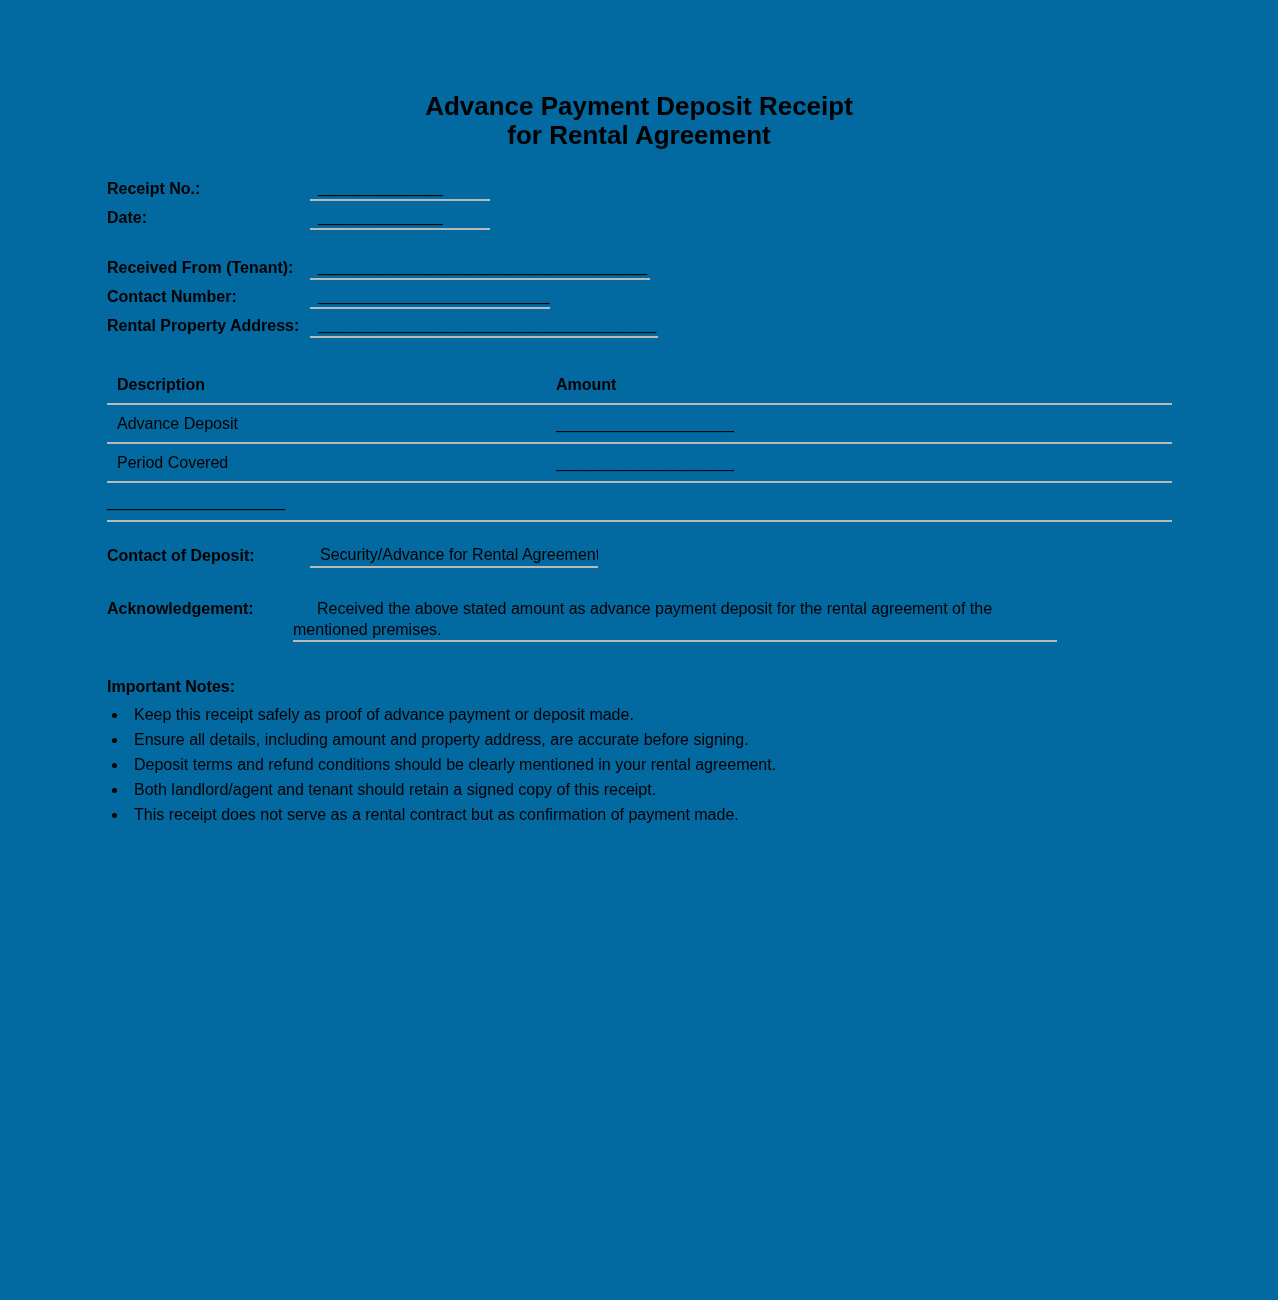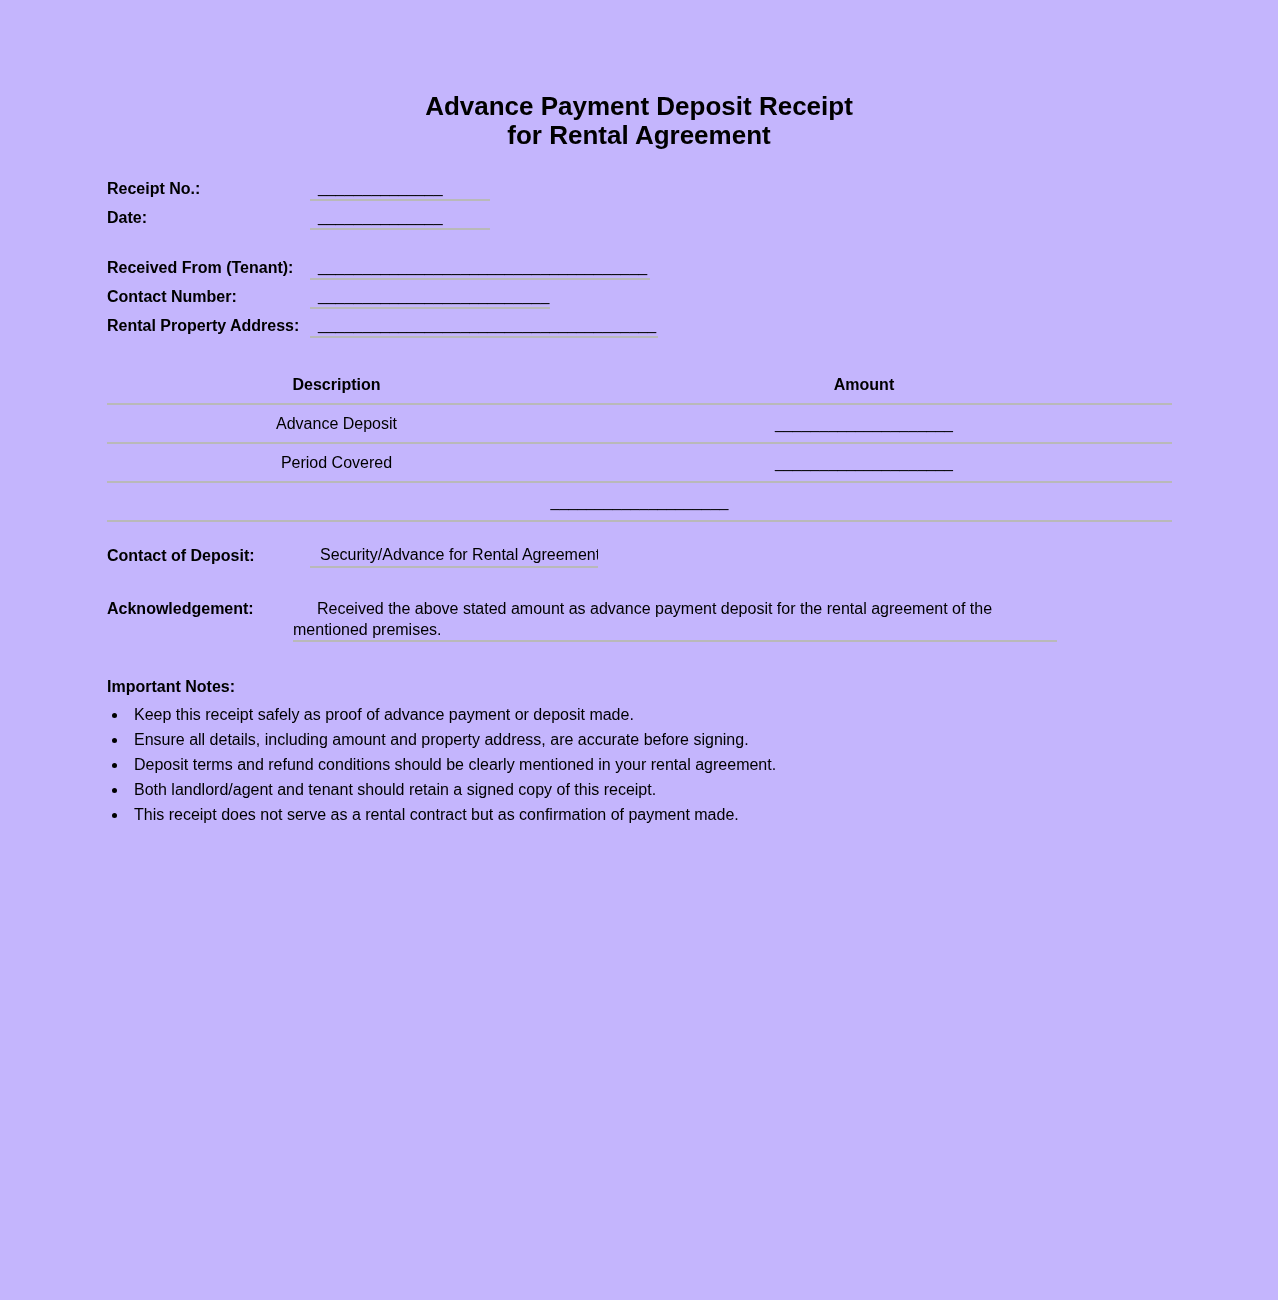--- a/index.html
+++ b/index.html
@@ -7,21 +7,21 @@
   body {
     font-family: "Liberation Sans", sans-serif;
     font-size: 16px;
     color: #000000;
     width: 1278px;
   }
   .page {
     position: relative;
     width: 1278px;
     min-height: 1300px;
-    background: #c4b5fd;
+    background: #0369a1;
   }
   
   .title {
     padding-top: 92px;
     text-align: center;
     font-weight: bold;
     font-size: 26px;
     line-height: 29px;
   }
   
@@ -51,21 +51,20 @@
   .w340 { width: 340px; }
   .w240 { width: 240px; }
   .w348 { width: 348px; }
   
   .dtable { margin: 28px 0 0 107px; width: 1065px; }
   .trow {
     display: flex;
     align-items: center;
     height: 39px;
     border-bottom: 2px solid #b9b9b9;
-    text-align: center;
   }
   .trow .c1 { width: 449px; flex: 0 0 auto; padding-left: 10px; }
   .trow .c2 { flex: 1; }
   .trow.thead .c1, .trow.thead .c2 { font-weight: bold; }
   .amount-blank { white-space: pre; }
   
   .purpose-row { margin-top: 17px; }
   .purpose-val { width: 288px; padding-left: 10px; white-space: nowrap; }
   
   .ack-row {

